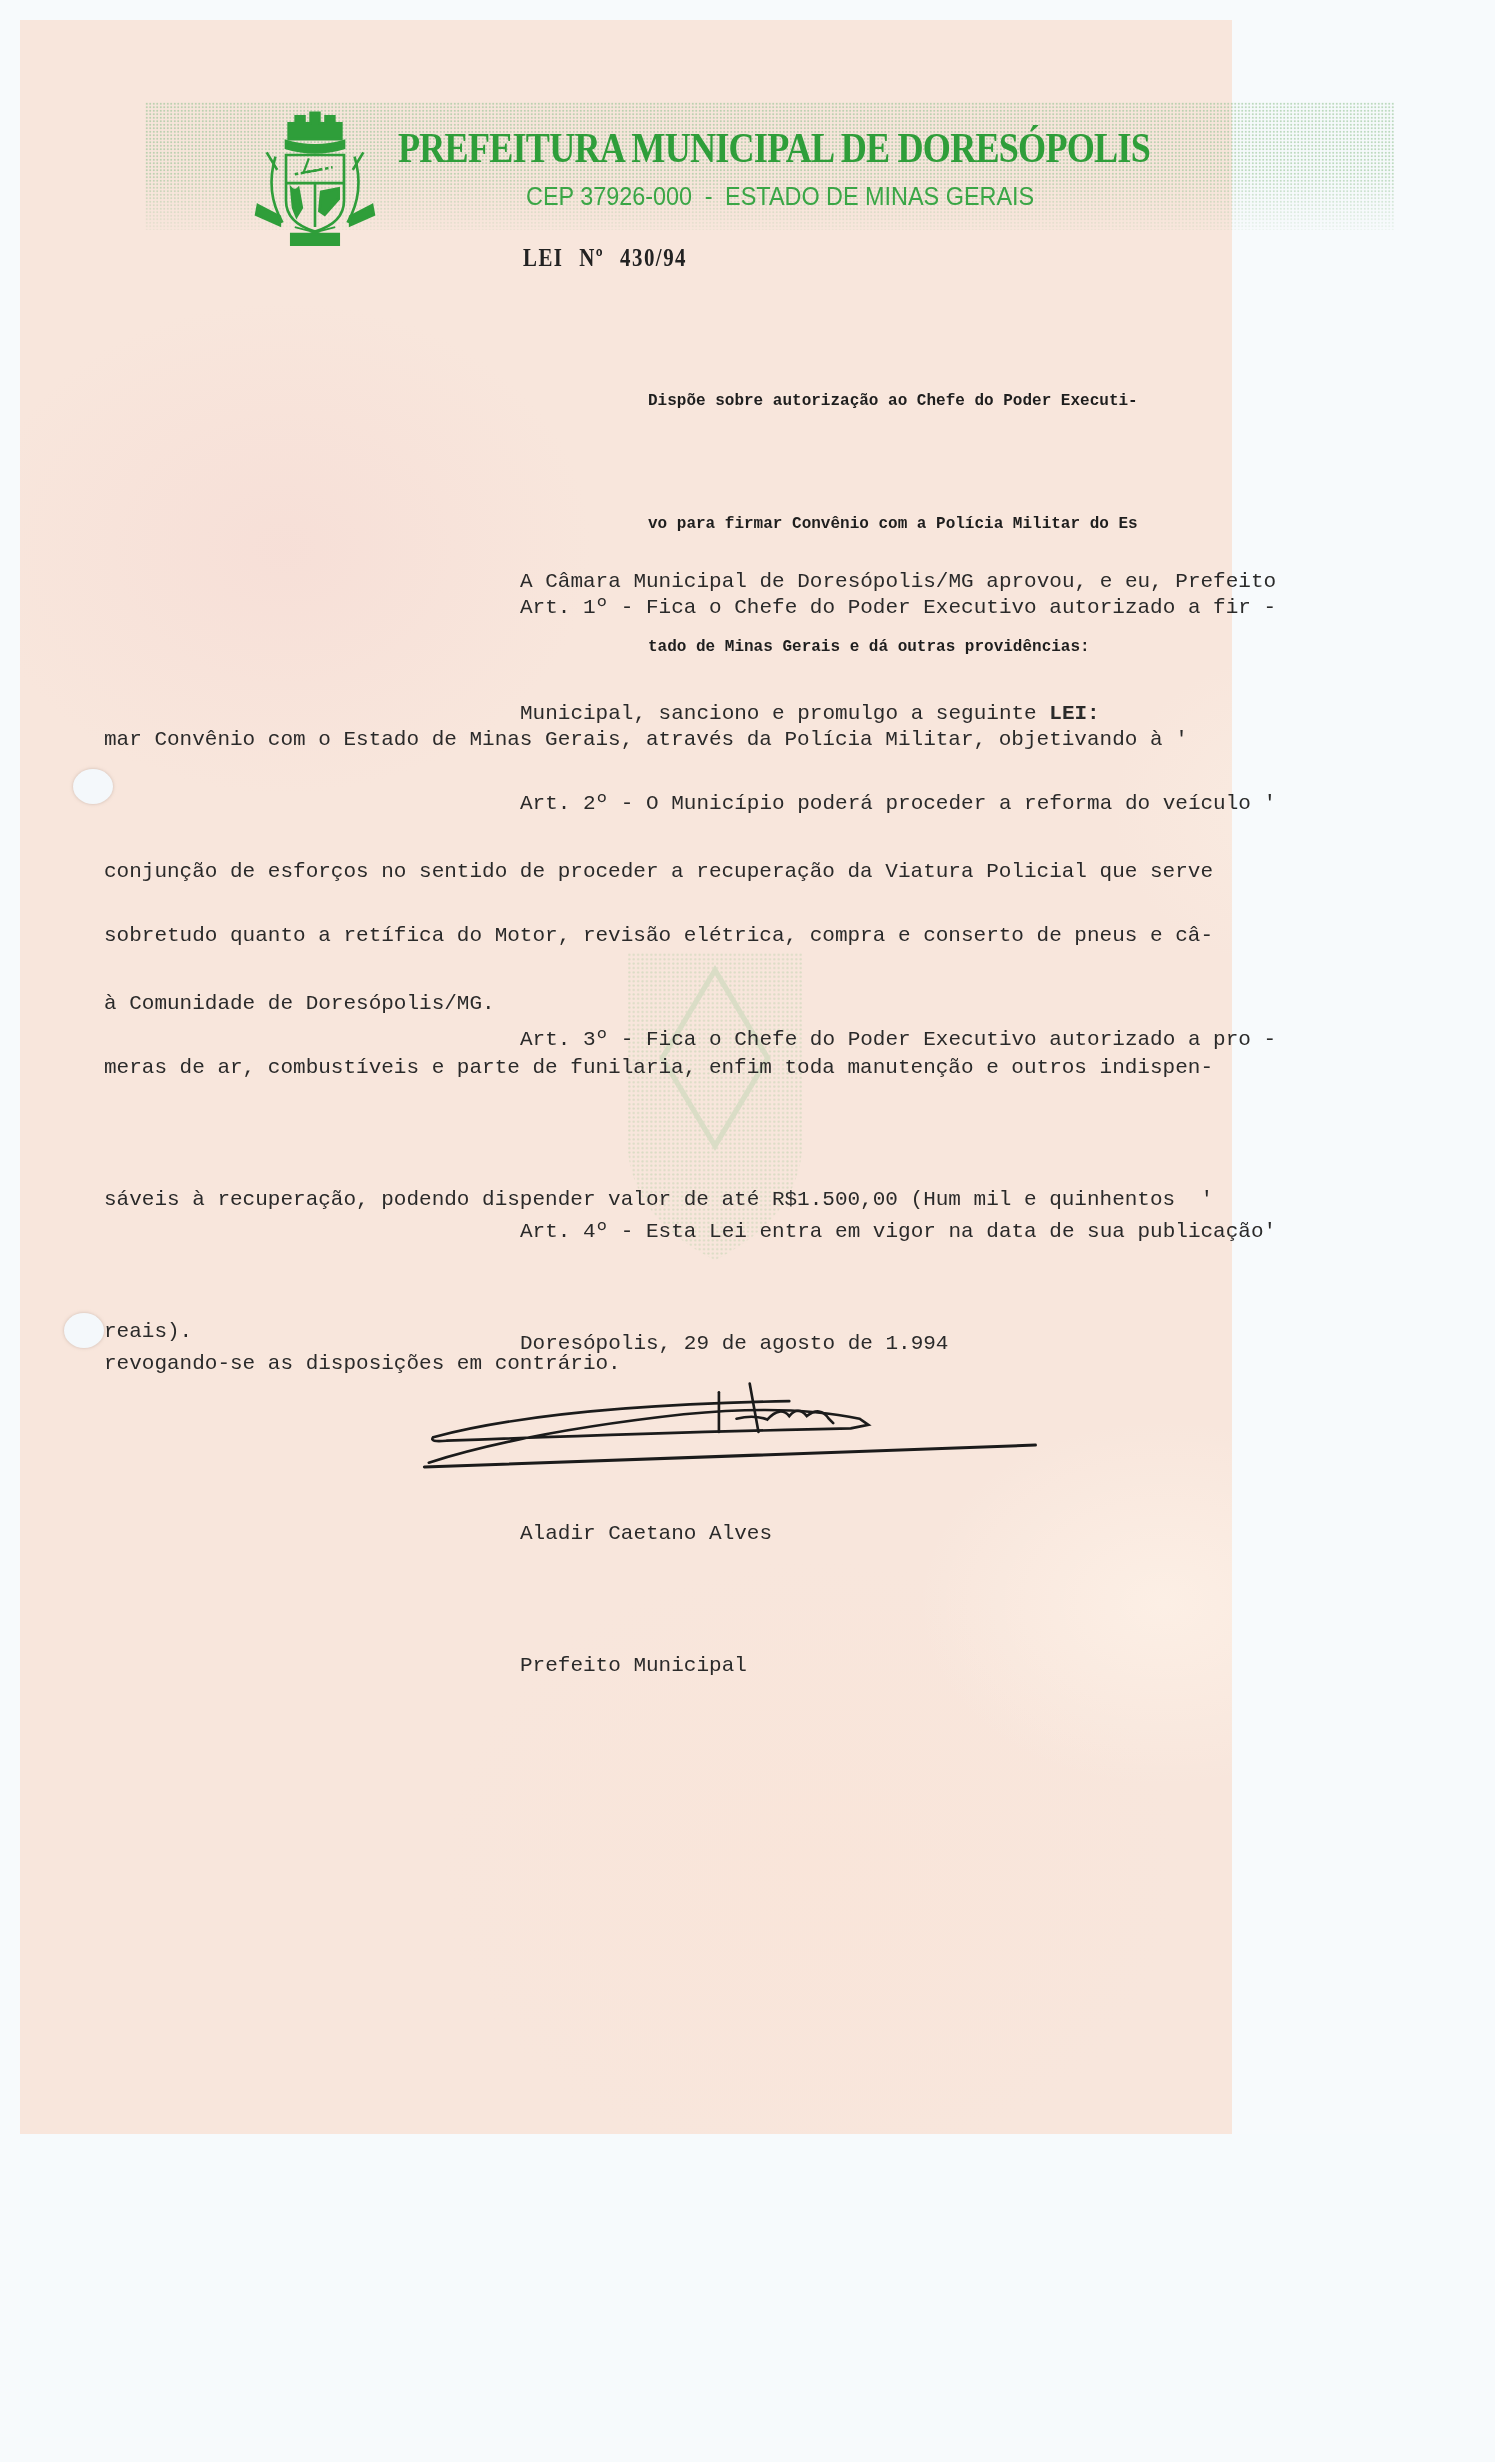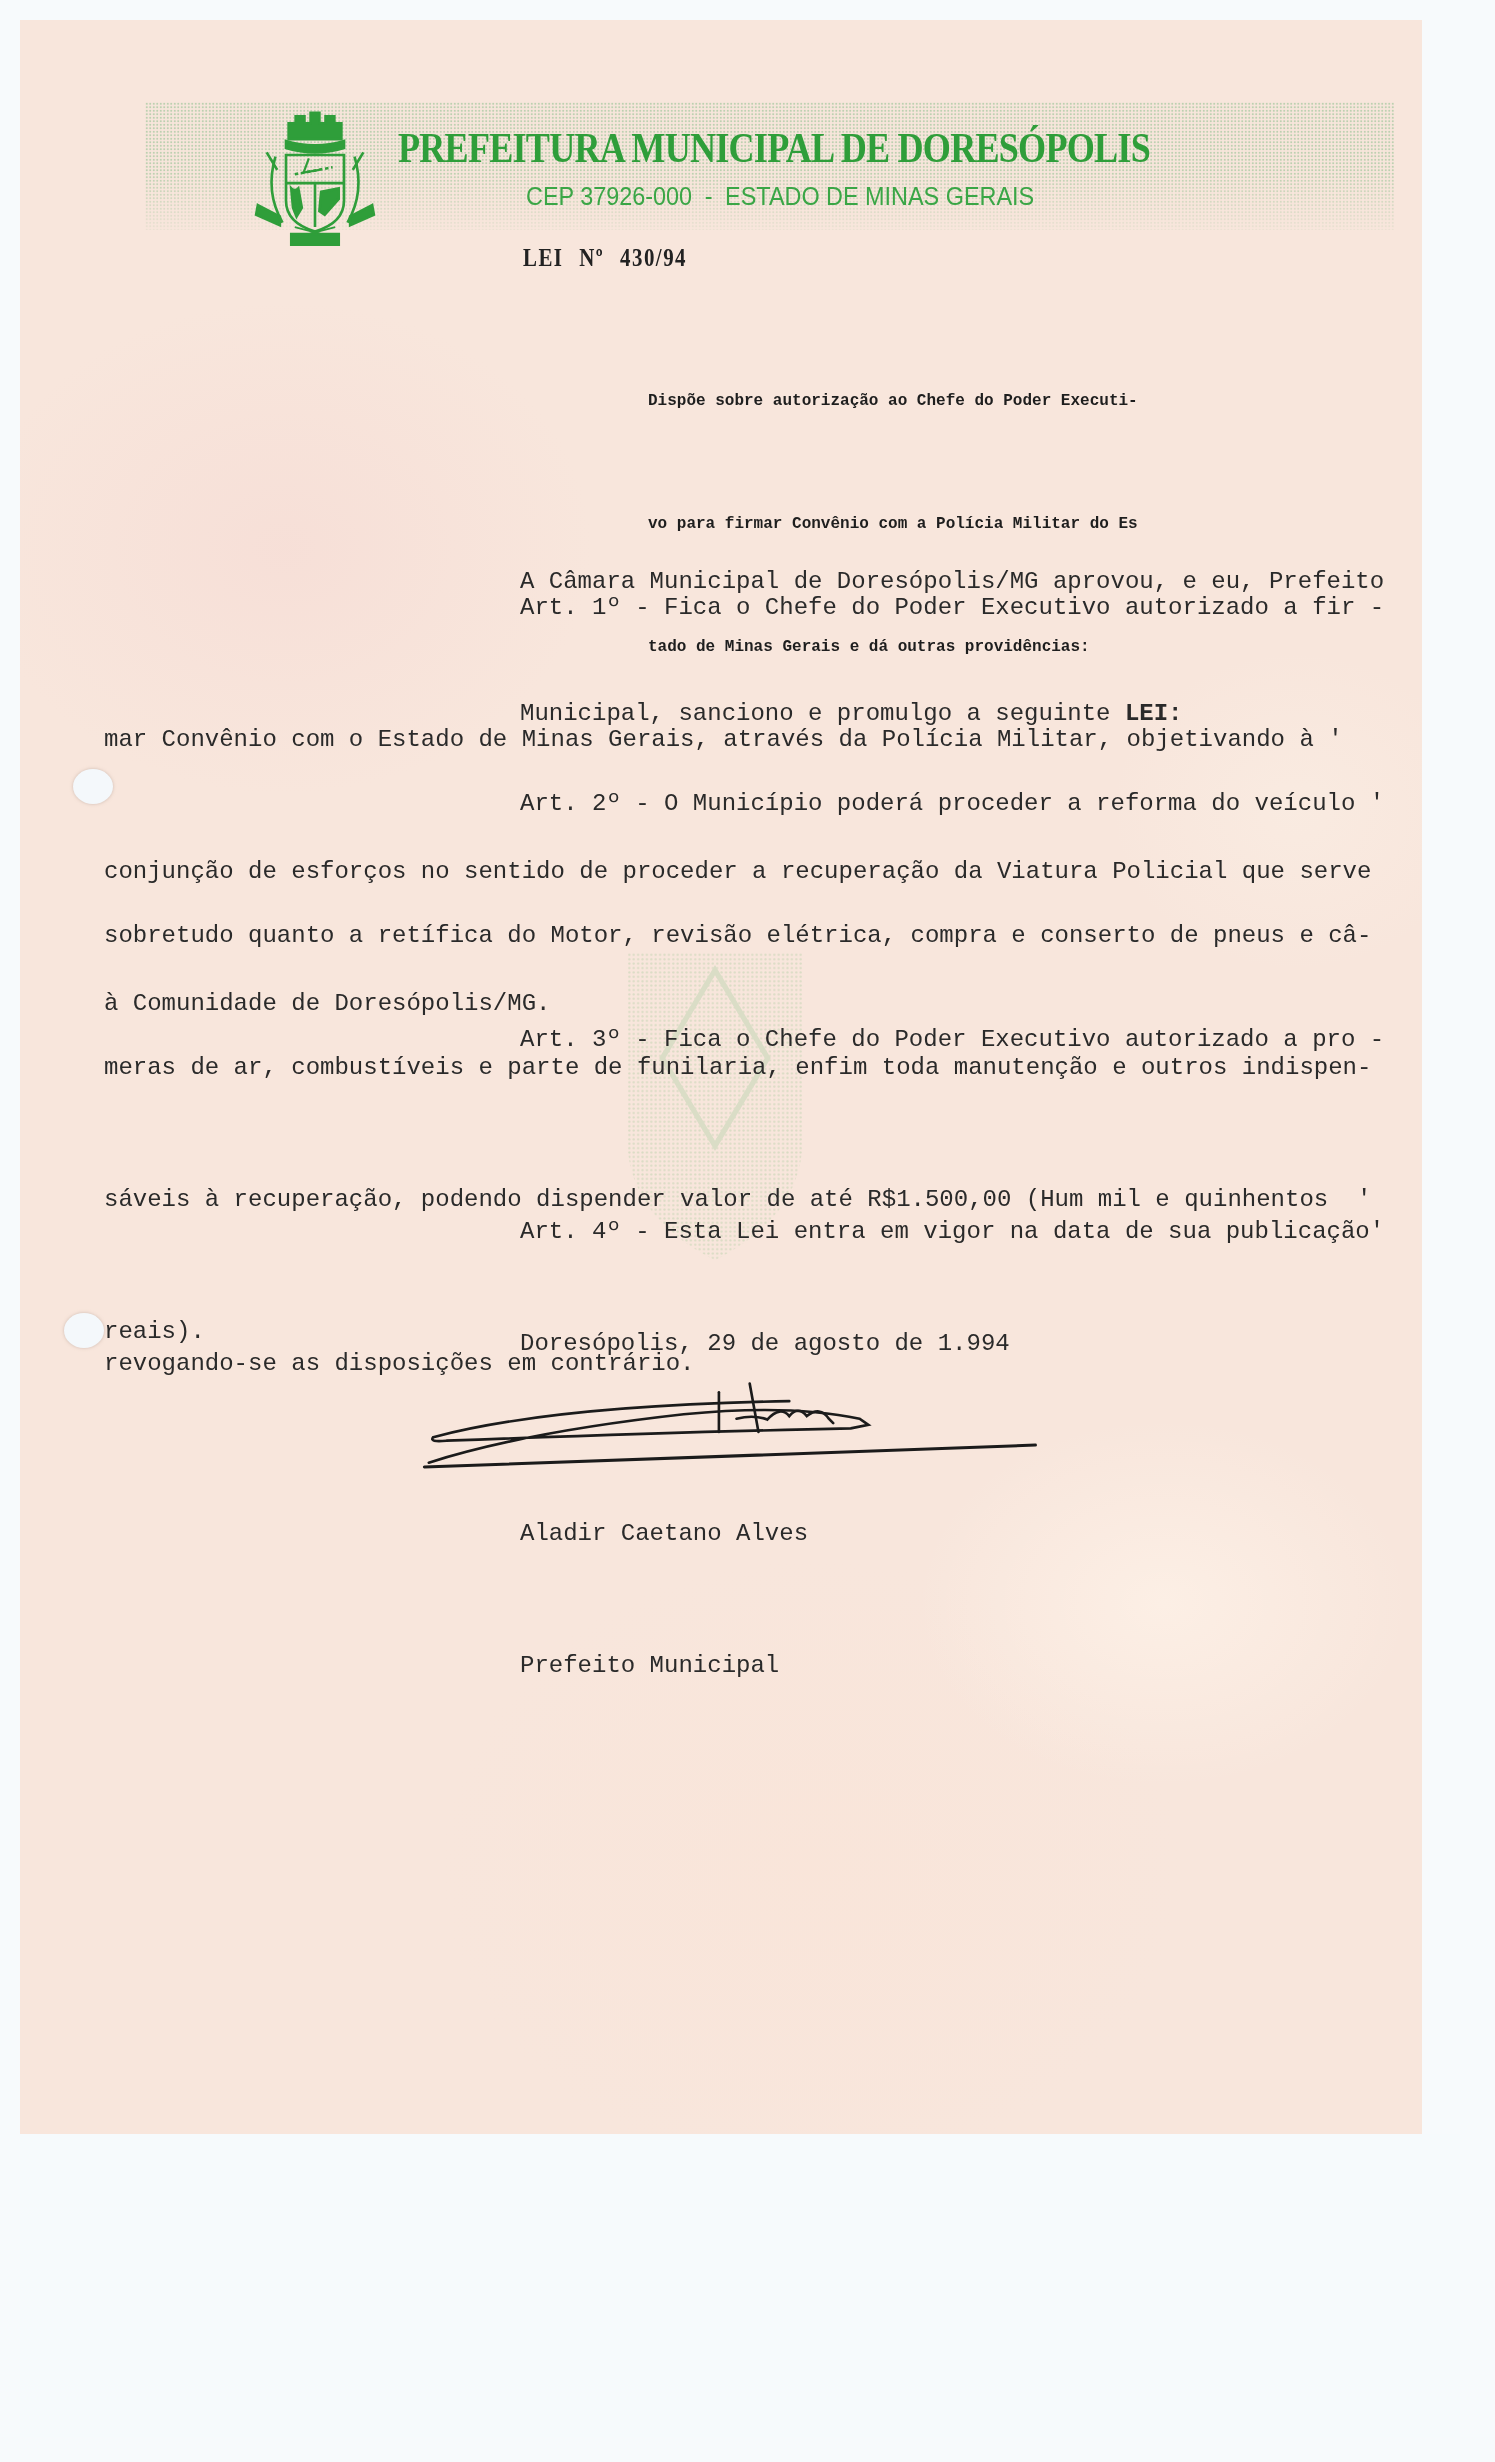--- a/index.html
+++ b/index.html
@@ -2,21 +2,21 @@
 <html style="font-size:14px"><head>
 <meta charset="utf-8">
 <style>
   html, body { margin: 0; padding: 0; }
   body {
     width: 1495px; height: 2462px; position: relative; overflow: hidden;
     background: #f7fafc;
     font-family: "Liberation Mono", "DejaVu Sans Mono", monospace;
   }
   .paper {
-    position: absolute; left: 20px; top: 20px; width: 1402px; height: 2114px;
+    position: absolute; left: 20px; top: 20px; width: 1212px; height: 2114px;
     background: #f8e6dc;
     background-image:
       radial-gradient(ellipse 352px 264px at 1143px 1583px, rgba(255,245,235,0.6), transparent 70%),
       radial-gradient(ellipse 440px 352px at 264px 528px, rgba(245,215,210,0.45), transparent 70%),
       radial-gradient(ellipse 528px 440px at 791px 1847px, rgba(250,228,215,0.5), transparent 70%),
       radial-gradient(ellipse 264px 229px at 1275px 791px, rgba(250,238,228,0.6), transparent 70%);
   }
   .banner {
     position: absolute; left: 125px; top: 82px; width: 1249px; height: 128px;
     background-image: radial-gradient(circle, rgba(140,190,140,0.55) 1.1px, transparent 1.4px);
@@ -41,21 +41,21 @@
   }
   .hdr-sub .sep { margin: 0 14px; }
   .lei-no {
     position: absolute; left: 503px; top: 223px;
     font-family: "Liberation Serif", "DejaVu Serif", serif;
     font-weight: bold; font-size: 25.5px; color: #222; white-space: nowrap;
     transform: scaleX(0.82); transform-origin: left center; letter-spacing: 1.8px;
   }
   .lei-no span { margin-right: 19.3px; }
   .txt {
-    position: absolute; font-size: 24px; color: #2a2a2a; white-space: pre;
+    position: absolute; font-size: 21px; color: #2a2a2a; white-space: pre;
     line-height: 44px;
   }
   .bold { font-weight: bold; color: #1e1e1e; font-size: 16px; line-height: 41px; }
   .b-inline { font-weight: bold; text-align: center; }
   .hole {
     position: absolute; width: 40px; height: 35px; border-radius: 50%;
     background: #f4f8fb; box-shadow: 0 0 2.6px 0.9px rgba(200,180,170,0.5);
   }
   .sig { position: absolute; left: 400px; top: 1359px; width: 633px; height: 97px; }
   .watermark {

